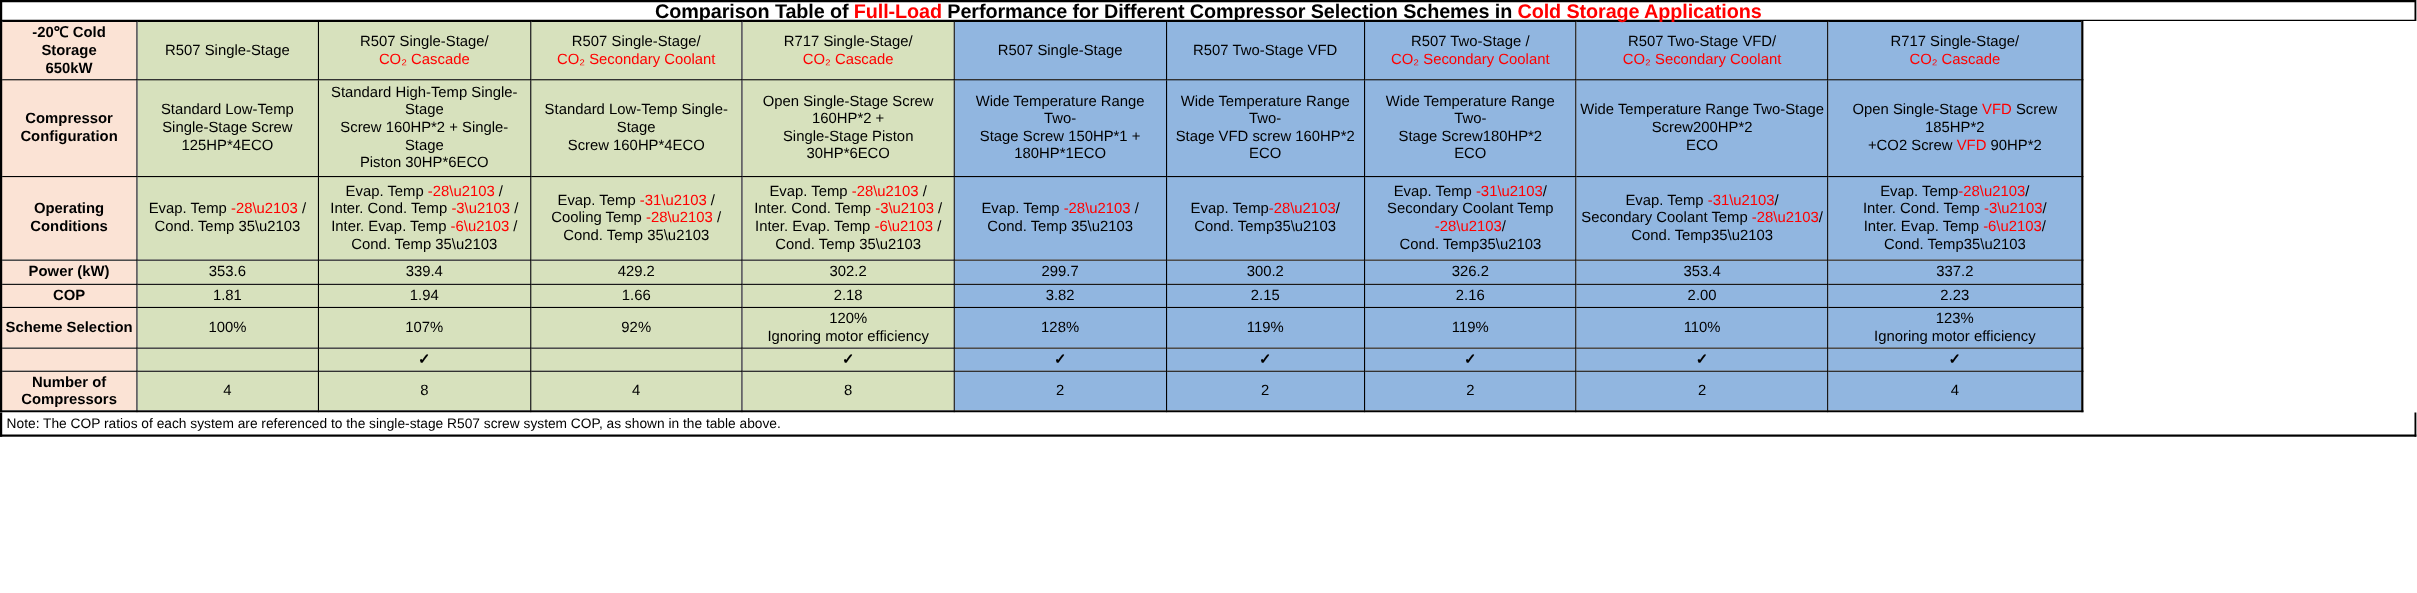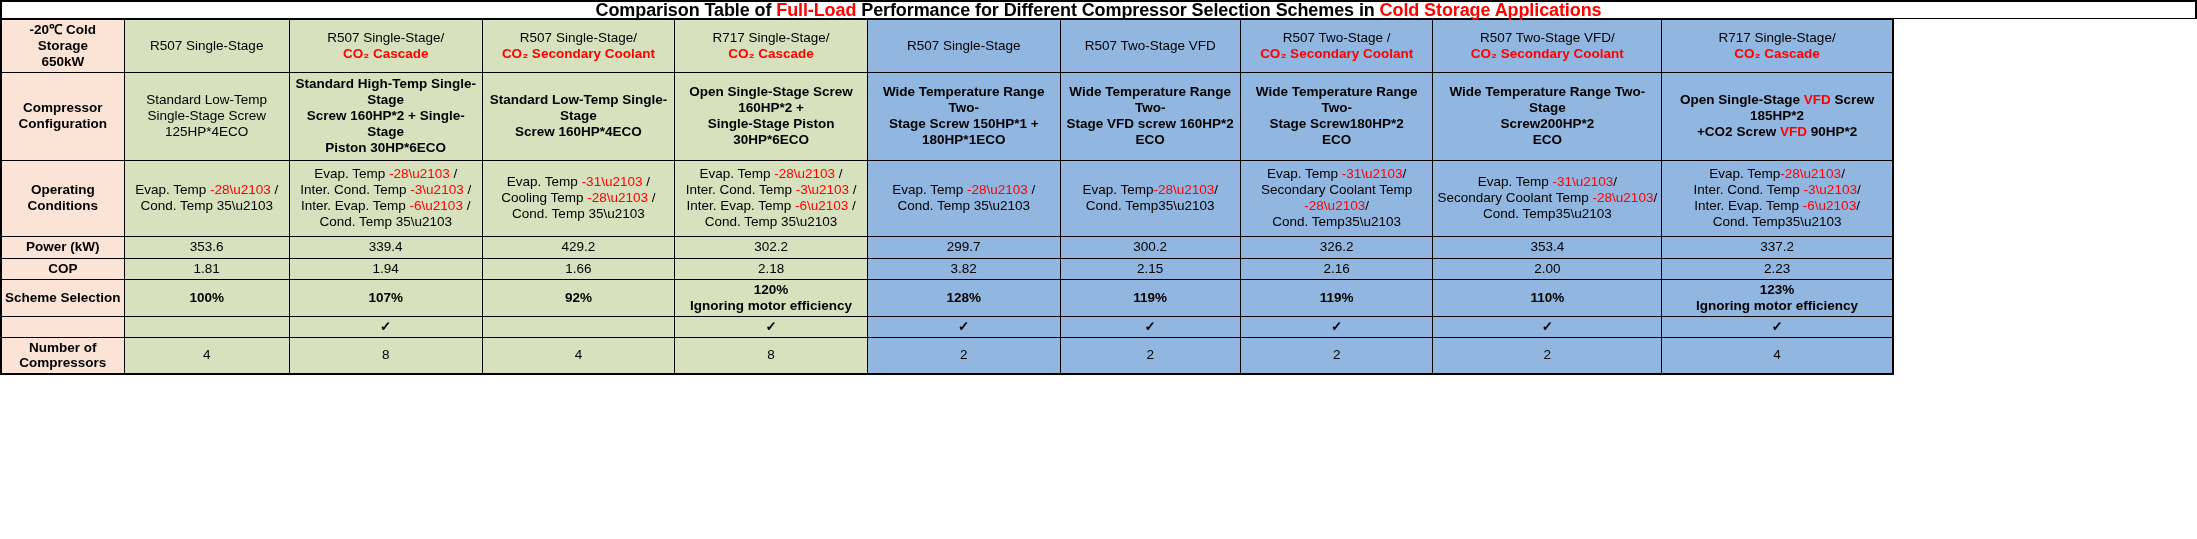--- a/index.html
+++ b/index.html
@@ -47,21 +47,21 @@
     font-size: 13.5px;
     color: #000;
     line-height: 1.18;
     overflow: hidden;
   }
   .c-label { background: #fbe3d5; font-weight: bold; font-size: 13px; }
   .c-green { background: #d7e1bd; }
   .c-blue  { background: #91b6e0; }
   .red { color: #ff0000; }
   .gray { color: #666666; }
-  .bold { font-weight: bold; }
+  .bold { font-weight: normal; }
   .chk { color: #ff0000; font-size: 15px; font-weight: bold; }
   .note-bar {
     border: 2px solid #000;
     border-top: none;
     height: 22px;
     display: flex;
     align-items: center;
     padding-left: 4px;
     background: #fff;
   }
@@ -244,14 +244,17 @@
         <td class="c-blue">2</td>
         <td class="c-blue">2</td>
         <td class="c-blue">2</td>
         <td class="c-blue">2</td>
         <td class="c-blue">4</td>
       </tr>
 
     </tbody>
   </table>
 
+  <div class="note-bar">
+    <span class="note-text">Note: The COP ratios of each system are referenced to the single-stage R507 screw system COP, as shown in the table above.</span>
+  </div>
 
 </div>
 
 </body></html>

